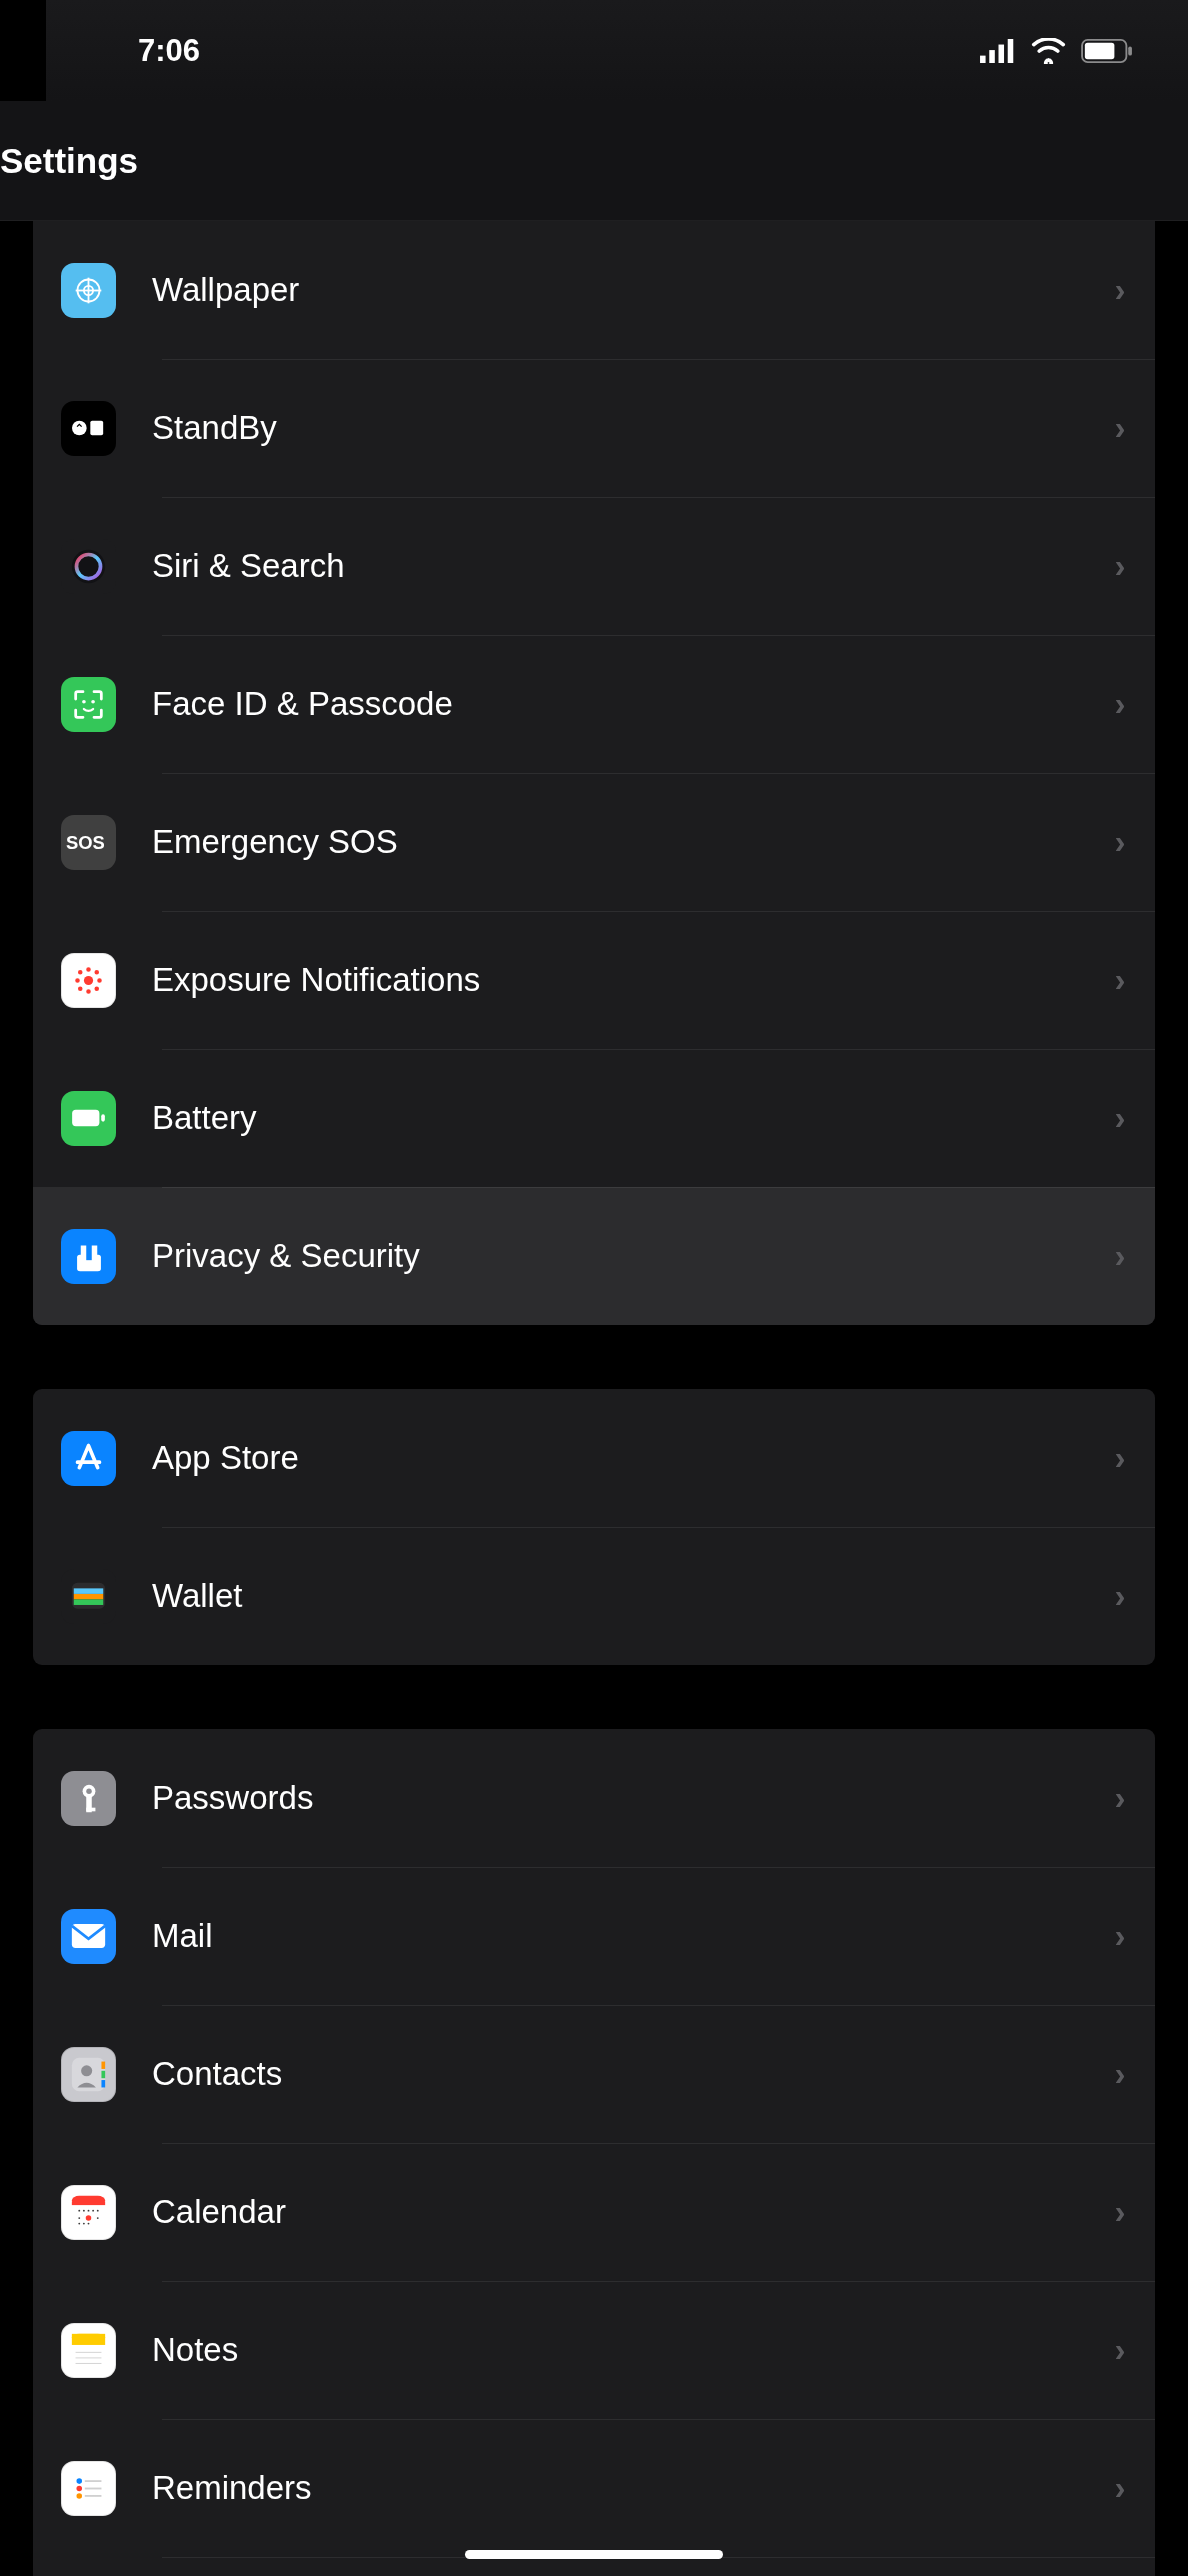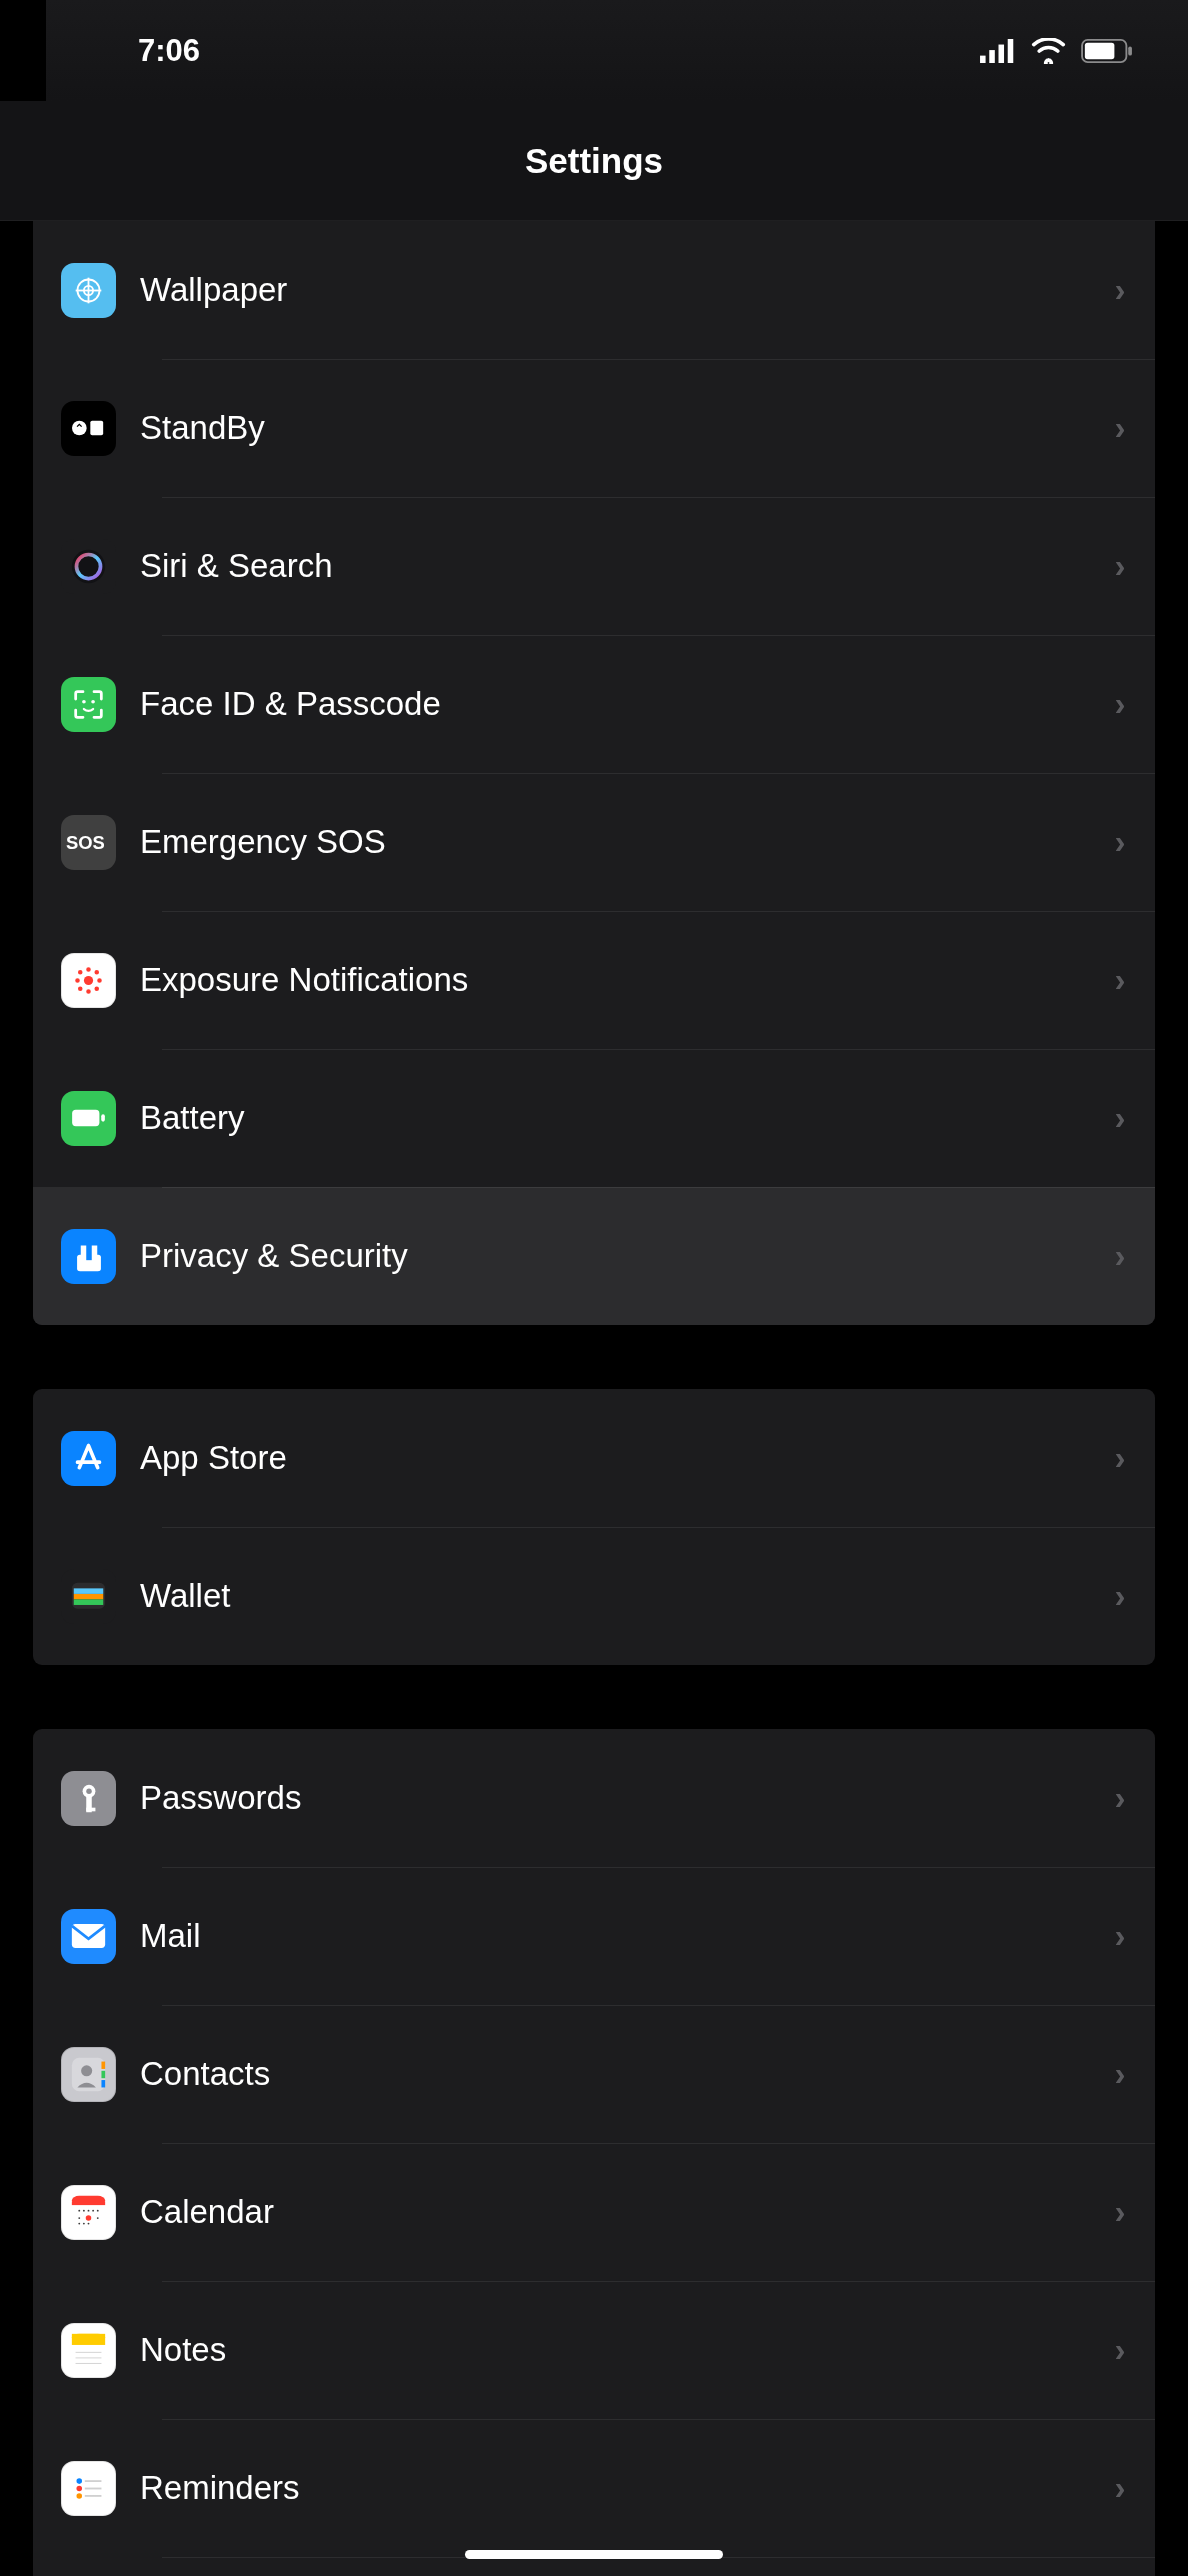--- a/index.html
+++ b/index.html
@@ -20,21 +20,21 @@
     font-size: 31px;
     font-weight: 600;
     background: linear-gradient(to bottom, #1a1a1c 0%, #141416 100%);
     margin-left: 46px;
   }
   .statusbar .icons { display:flex; align-items:center; gap:14.7px; }
   .nav {
     height: 120px;
     display:flex;
     align-items:center;
-    justify-content:center;
+    justify-content:flex-start;
     font-size: 35px;
     font-weight: 600;
     background: #141416;
     border-bottom: 0.9px solid rgba(255,255,255,0.05);
   }
   .scroll {
     height: calc(2576px - 221px);
     overflow:hidden;
     padding: 0 33px;
   }
@@ -43,21 +43,21 @@
     border-radius: 9px;
     margin-top: 64px;
     overflow:hidden;
   }
   .group.first { margin-top: 0; border-top-left-radius:0; border-top-right-radius:0;}
   .row {
     display:flex;
     align-items:center;
     height: 138px;
     padding: 0 29.5px 0 28px;
-    gap: 24px;
+    gap: 36px;
     position:relative;
   }
   .row.highlight { background:#2c2c2e; }
   .row + .row::before {
     content:"";
     position:absolute;
     left: 129px;
     right:0;
     top:0;
     height:0.9px;

